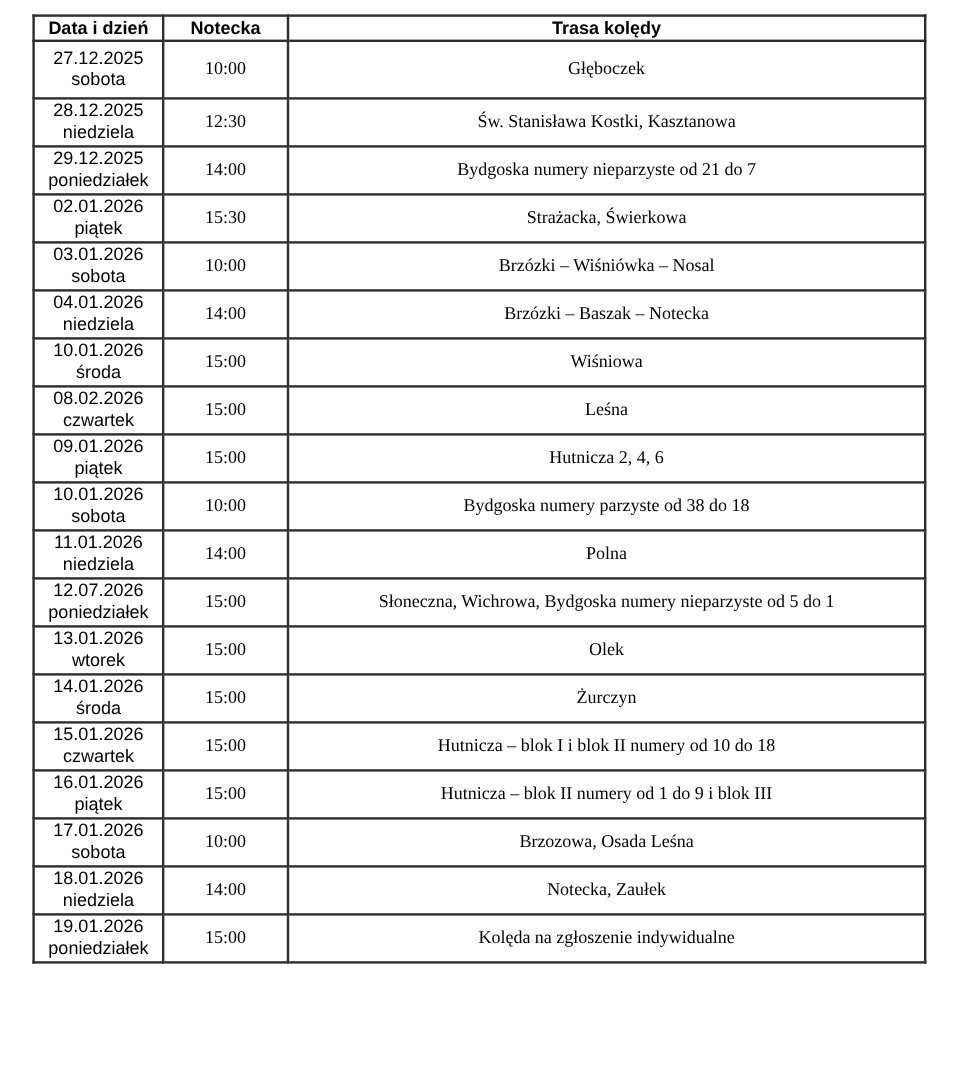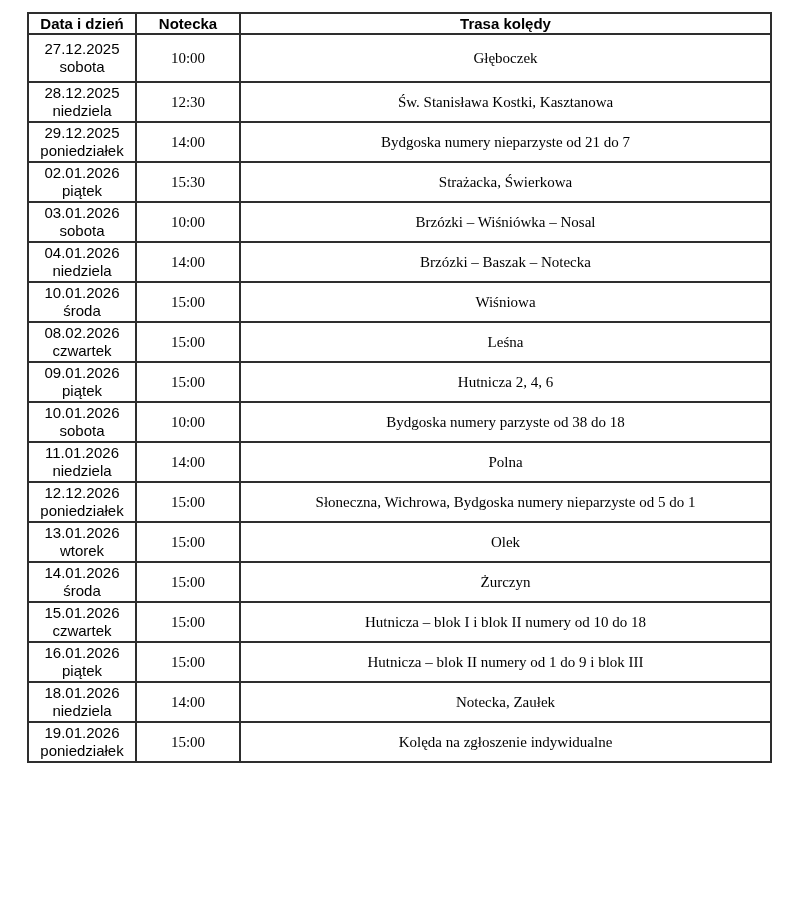--- a/index.html
+++ b/index.html
@@ -218,21 +218,21 @@
     <td>
       <span class="time-text">14:00</span>
     </td>
     <td>
       <span class="route-text">Polna</span>
     </td>
   </tr>
 
   <tr>
     <td>
-      <span class="date-line">12.12.2026</span>
+      <span class="date-line">12.07.2026</span>
       <span class="day-line">poniedziałek</span>
     </td>
     <td>
       <span class="time-text">15:00</span>
     </td>
     <td>
       <span class="route-text">Słoneczna, Wichrowa, Bydgoska numery nieparzyste od 5 do 1</span>
     </td>
   </tr>
 
@@ -281,20 +281,32 @@
       <span class="day-line">piątek</span>
     </td>
     <td>
       <span class="time-text">15:00</span>
     </td>
     <td>
       <span class="route-text">Hutnicza – blok II numery od 1 do 9 i blok III</span>
     </td>
   </tr>
 
+  <tr>
+    <td>
+      <span class="date-line">17.01.2026</span>
+      <span class="day-line">sobota</span>
+    </td>
+    <td>
+      <span class="time-text">10:00</span>
+    </td>
+    <td>
+      <span class="route-text">Brzozowa, Osada Leśna</span>
+    </td>
+  </tr>
 
   <tr>
     <td>
       <span class="date-line">18.01.2026</span>
       <span class="day-line">niedziela</span>
     </td>
     <td>
       <span class="time-text">14:00</span>
     </td>
     <td>

